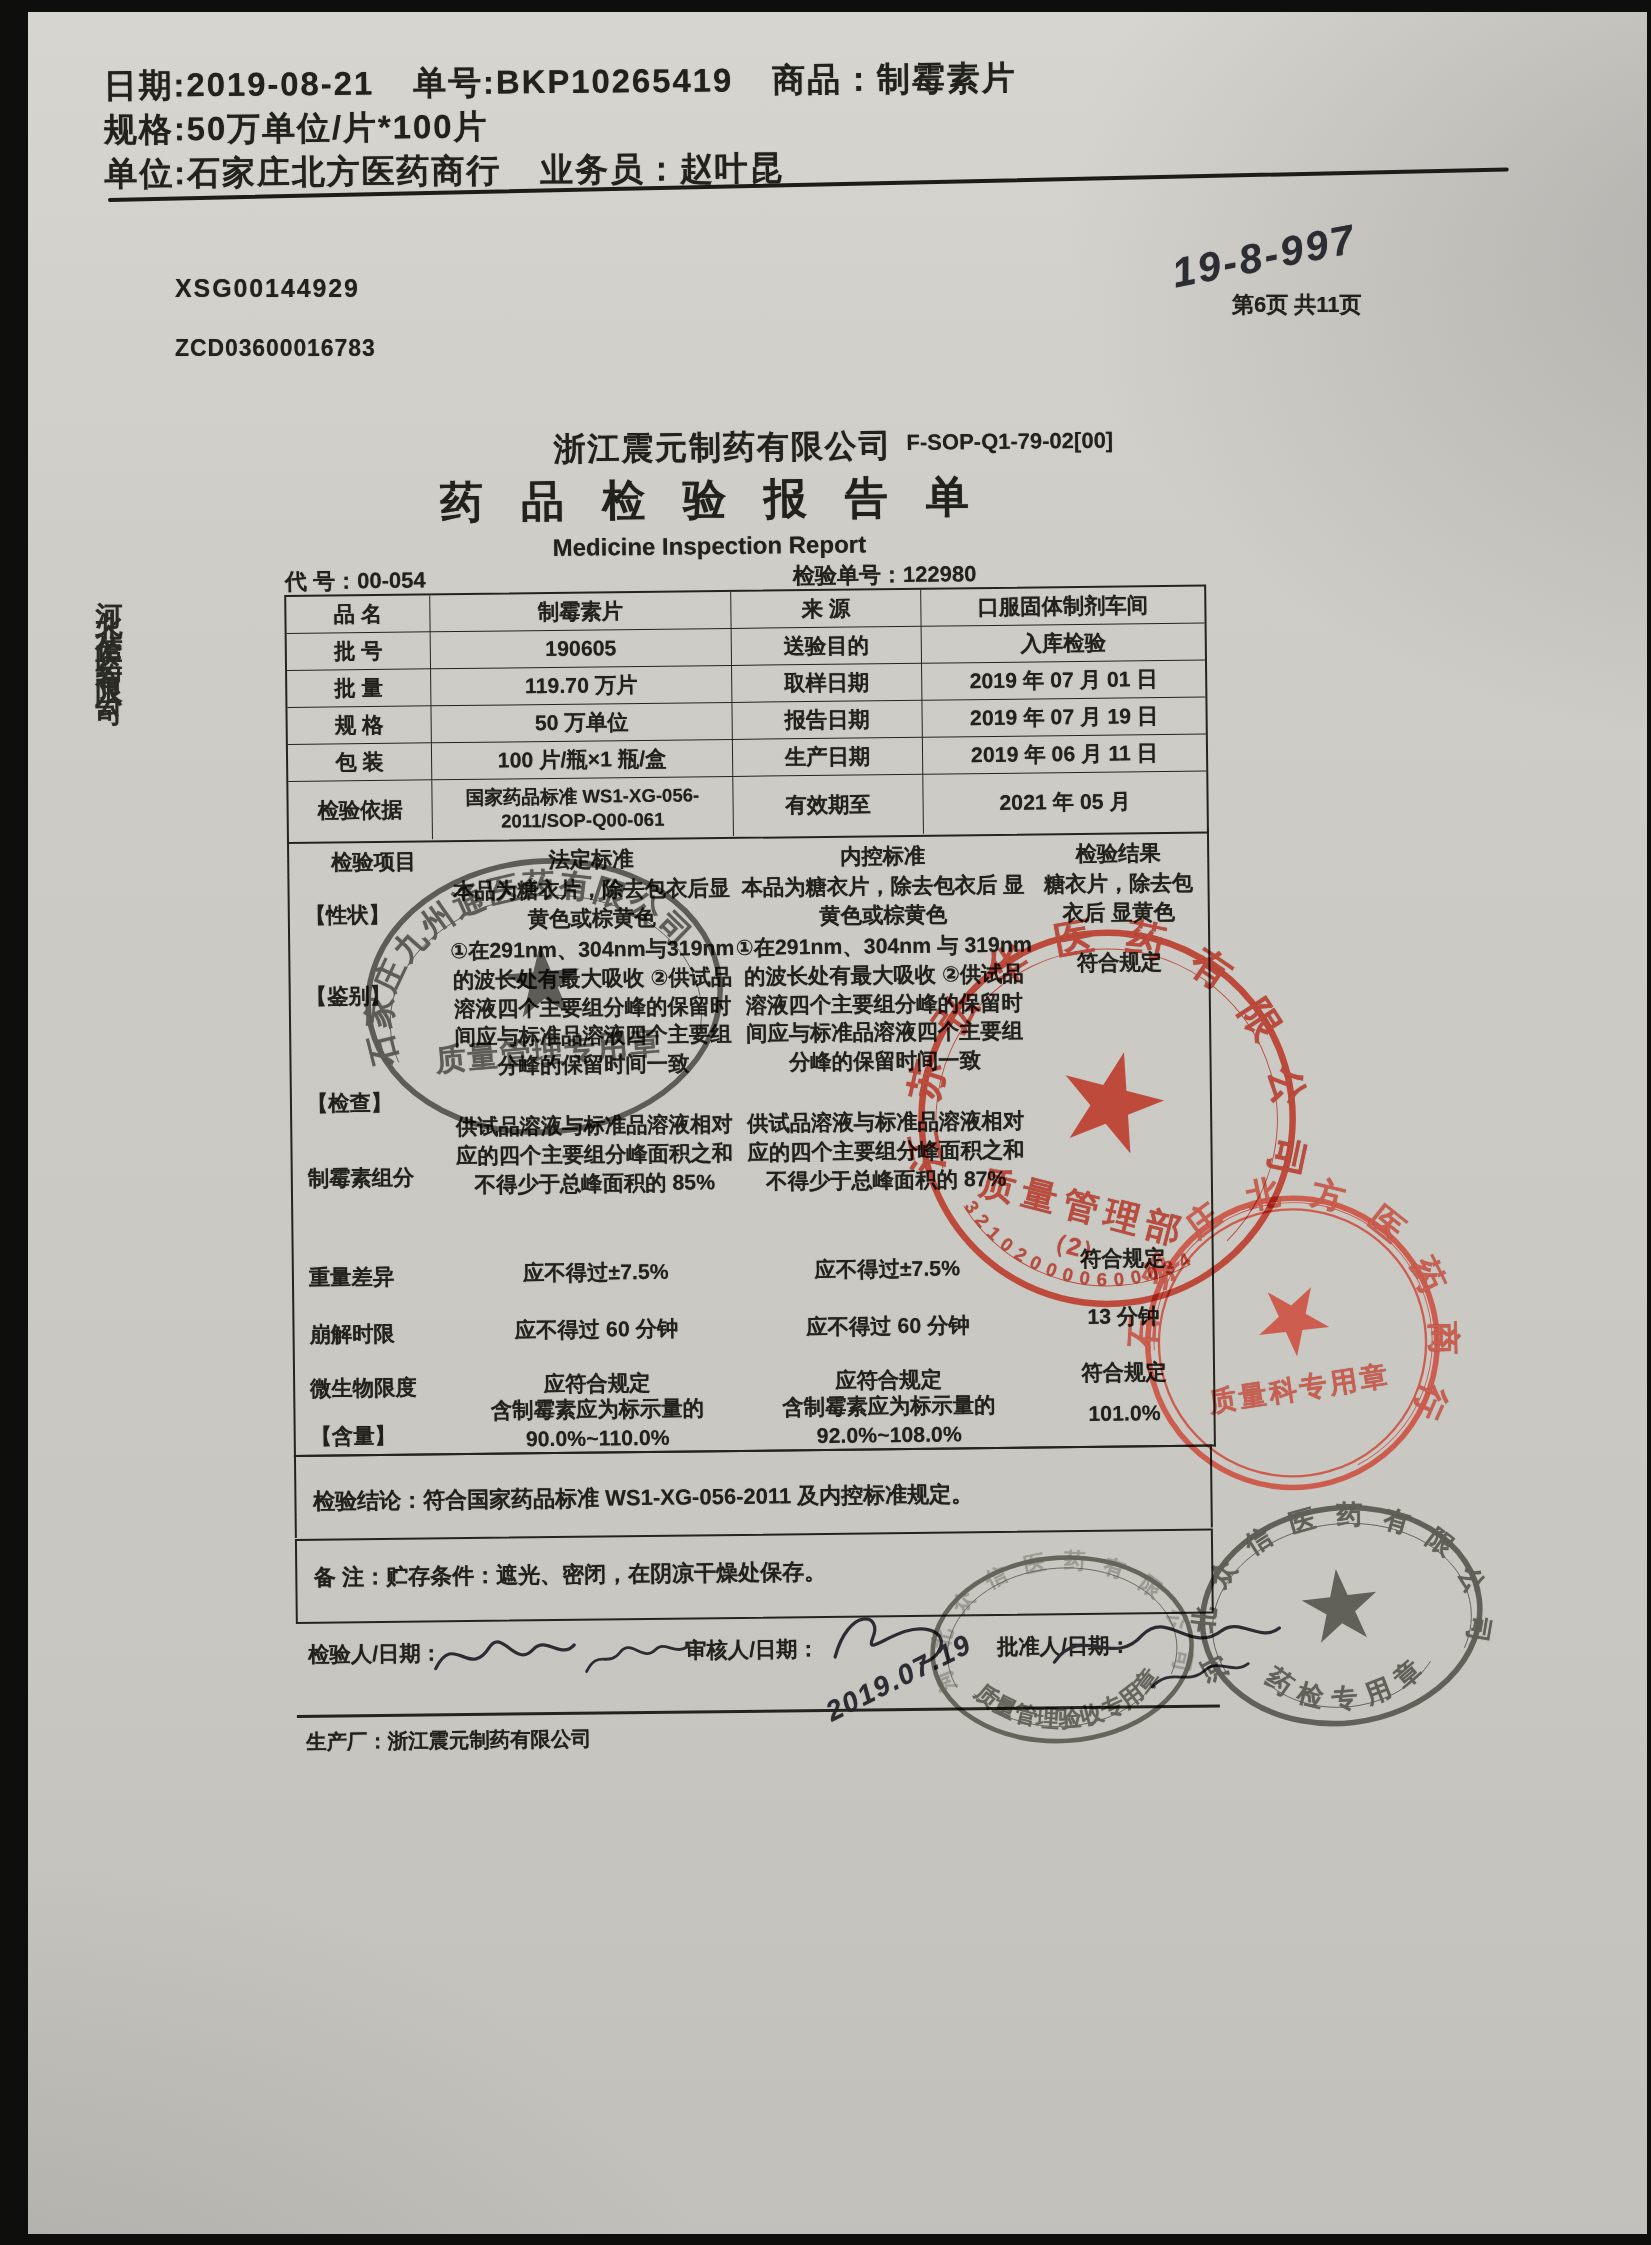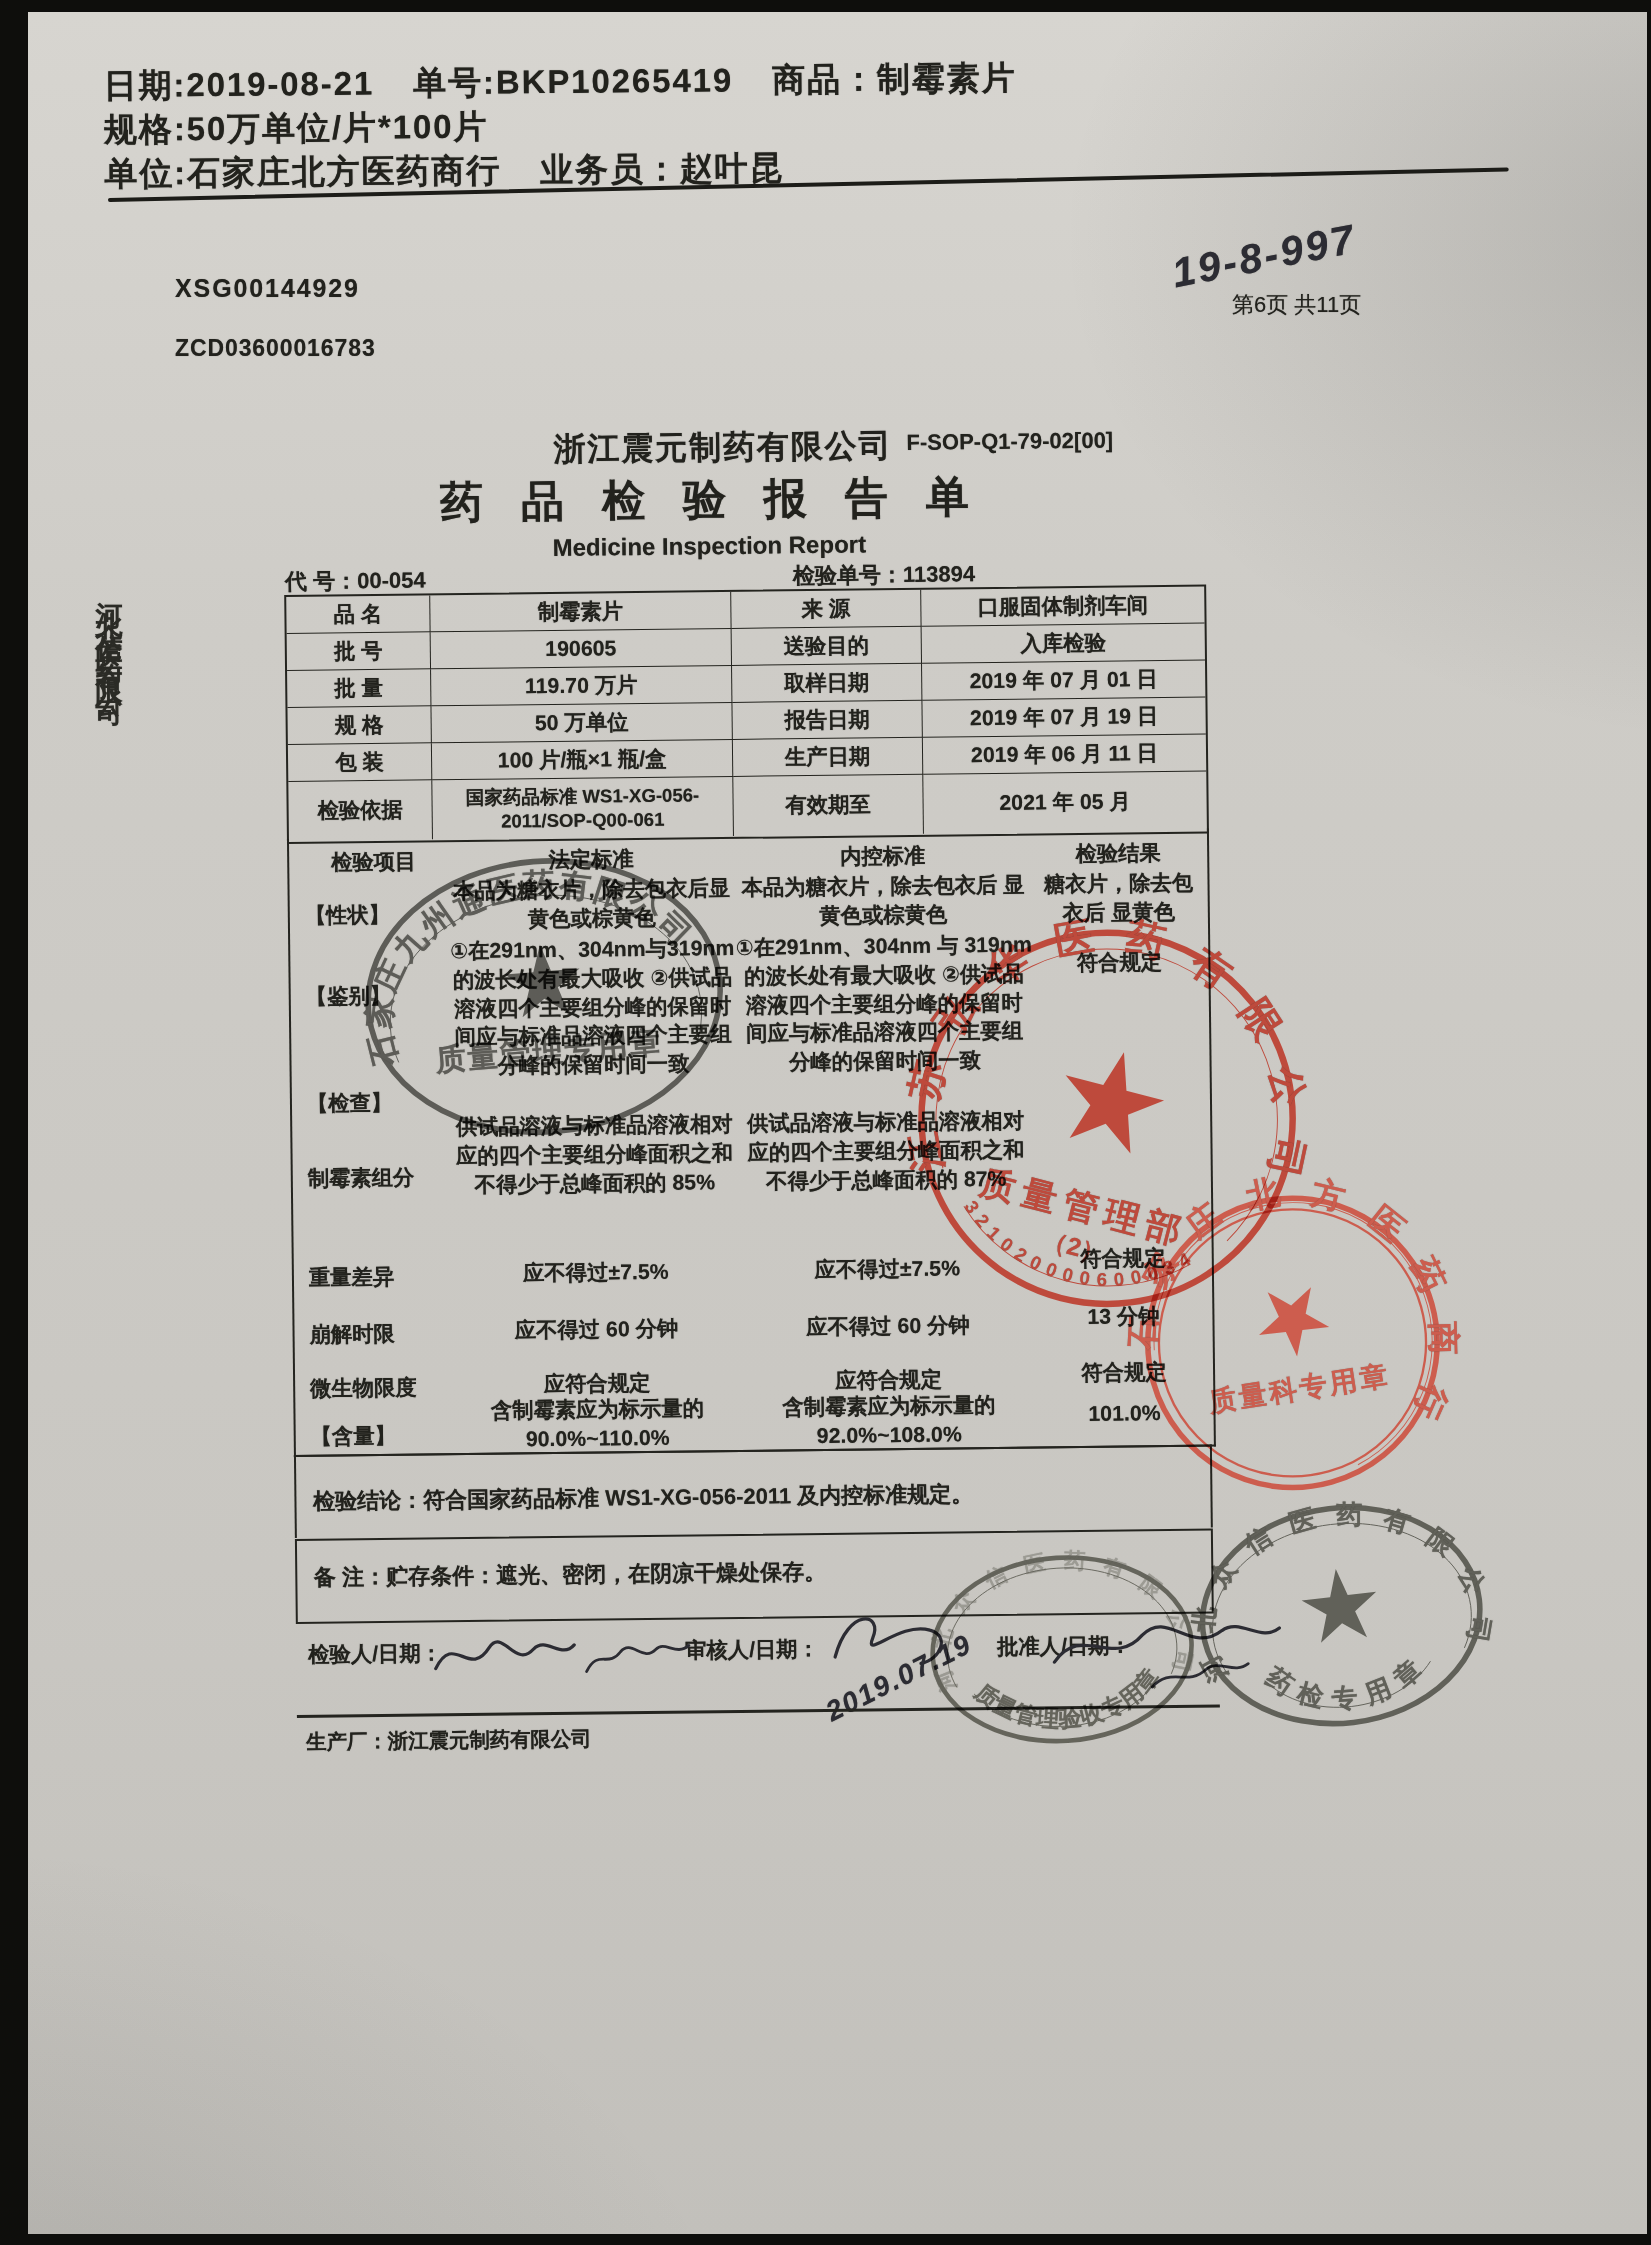--- a/index.html
+++ b/index.html
@@ -15,21 +15,21 @@
   
   .ship{position:absolute;left:76px;top:48px;font-size:33px;font-weight:bold;
     letter-spacing:1.9px;transform:rotate(-0.5deg);line-height:44px;white-space:nowrap;}
   .ship .gap{display:inline-block;width:39px;}
   .divider{position:absolute;left:80px;top:186px;width:1401px;height:3.7px;background:#1c1c18;
     transform:rotate(-1.25deg);transform-origin:left center;border-radius:1.9px;}
   .hw{color:#2c2c33;font-style:italic;}
   .hw-note{position:absolute;left:1143px;top:221px;font-size:41px;transform:rotate(-11deg);
     font-weight:bold;letter-spacing:2.8px;}
   .code-xsg{position:absolute;left:147px;top:262px;font-size:25px;font-weight:bold;letter-spacing:1.9px;}
-  .page-info{position:absolute;left:1204px;top:278px;font-size:22px;font-weight:normal;}
+  .page-info{position:absolute;left:1204px;top:278px;font-size:22px;font-weight:bold;}
   .code-zcd{position:absolute;left:147px;top:323px;font-size:23px;font-weight:bold;letter-spacing:0.9px;}
   .side-text{position:absolute;left:63px;top:568px;height:408px;writing-mode:vertical-rl;
     font-size:27px;font-weight:bold;letter-spacing:11px;color:#2b2b26;}
   
   .report{position:absolute;left:0;top:0;width:1651px;height:2246px;
     transform:rotate(-0.65deg);transform-origin:262px 1095px;}
   .r-company{position:absolute;left:533px;top:419px;font-size:32px;font-weight:bold;letter-spacing:1.9px;}
   .r-doccode{position:absolute;left:886px;top:425px;font-size:22px;font-weight:bold;}
   .r-title{position:absolute;left:419px;top:464px;font-size:43px;font-weight:bold;letter-spacing:13px;}
   .r-title-en{position:absolute;left:531px;top:525px;font-size:24px;font-weight:bold;}
@@ -95,21 +95,21 @@
   <div class="side-text">河北众信医药有限公司</div>
 
   <div class="report">
 
     <div class="r-company">浙江震元制药有限公司</div>
     <div class="r-doccode">F-SOP-Q1-79-02[00]</div>
     <div class="r-title">药 品 检 验 报 告 单</div>
     <div class="r-title-en">Medicine Inspection Report</div>
     <div class="r-codeline">
       <span>代 号：</span><span>00-054</span>
-      <span class="abs r-orderno"><span>检验单号：</span><span>113894</span></span>
+      <span class="abs r-orderno"><span>检验单号：</span><span>122980</span></span>
     </div>
 
     <div class="info-table">
       <div class="cell">品  名</div>
       <div class="cell">制霉素片</div>
       <div class="cell">来  源</div>
       <div class="cell last-col">口服固体制剂车间</div>
 
       <div class="cell">批  号</div>
       <div class="cell">190605</div>

